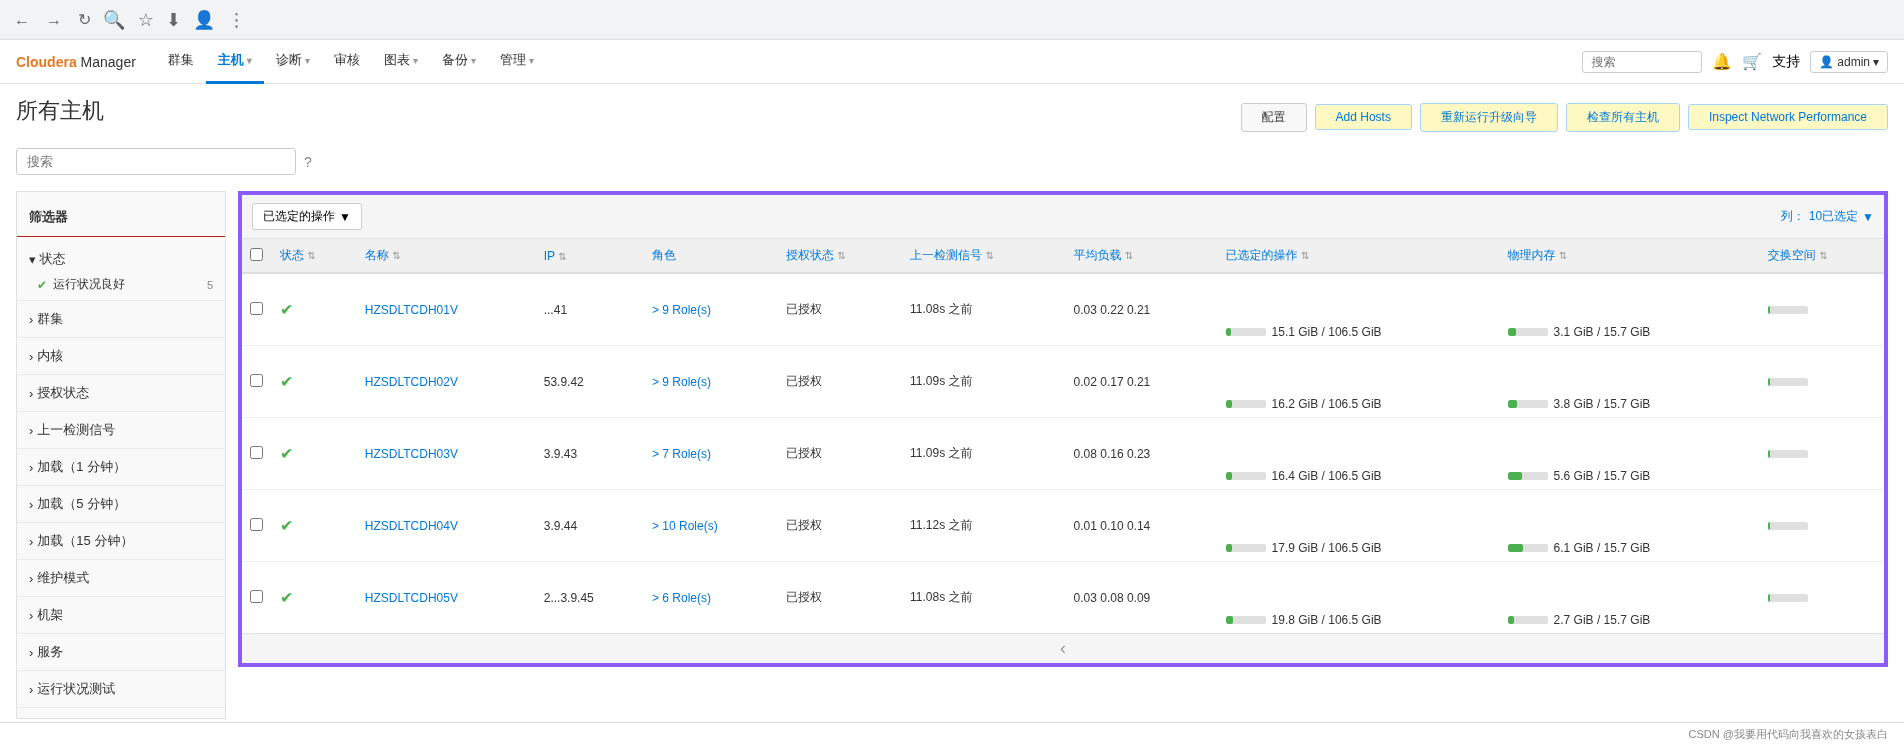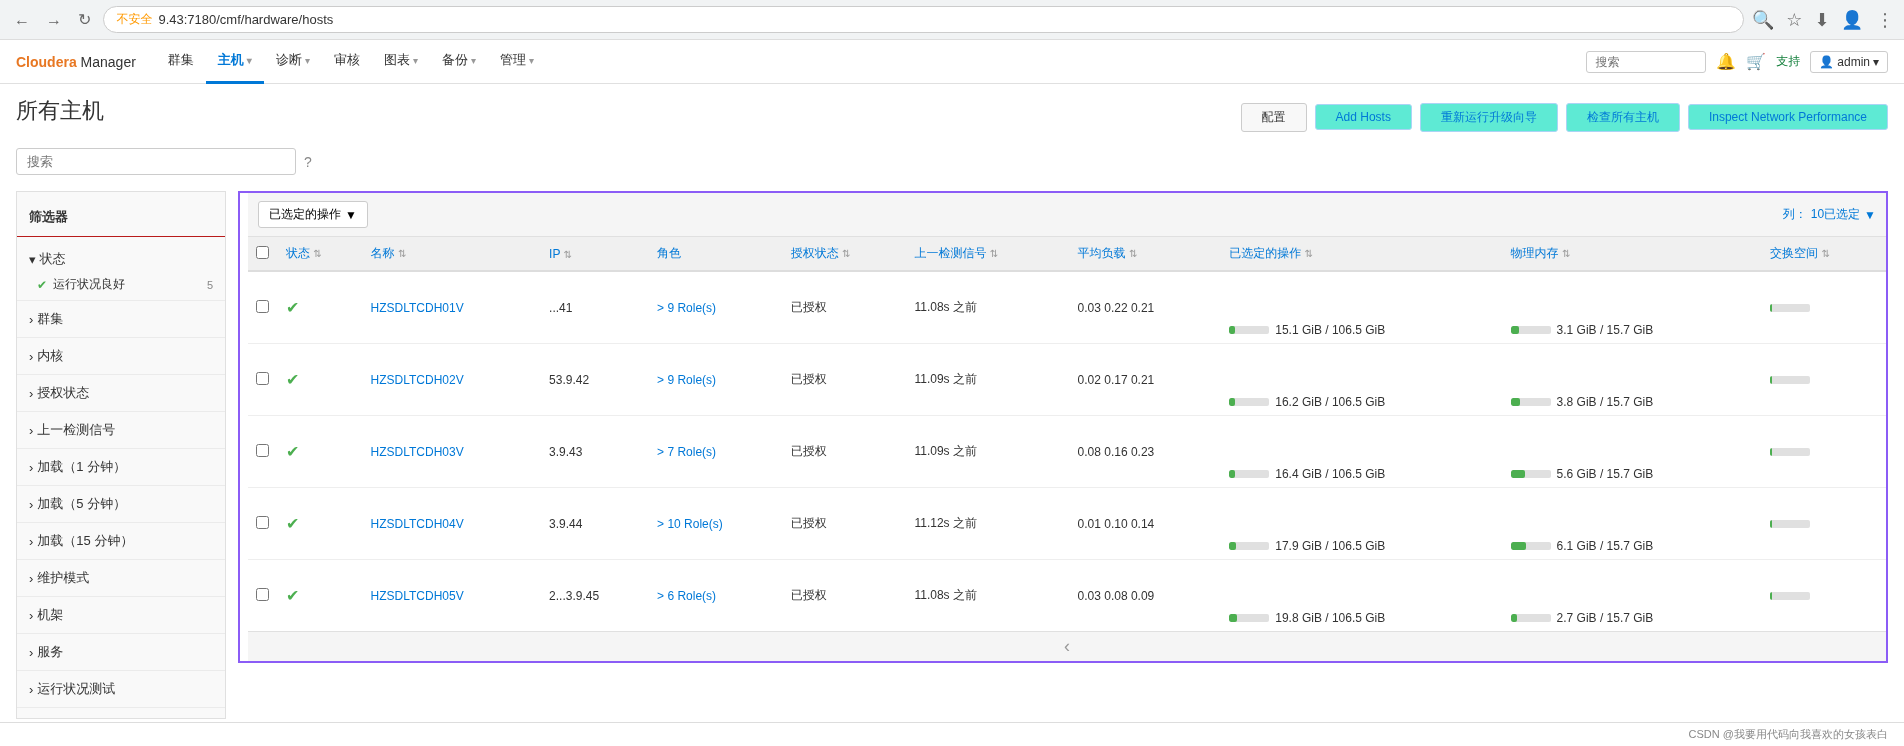--- a/index.html
+++ b/index.html
@@ -75,21 +75,21 @@
     }
     .search-box-header {
       border: 1px solid #ccc;
       border-radius: 3px;
       padding: 3px 8px;
       font-size: 12px;
       width: 120px;
       color: #999;
     }
     .header-icon { font-size: 16px; color: #666; cursor: pointer; }
-    .header-link { color: #15803d; font-size: 12px; cursor: pointer; }
+    .header-link { color: #000000; font-size: 14px; cursor: pointer; }
     .admin-btn {
       background: none;
       border: 1px solid #ccc;
       border-radius: 3px;
       padding: 3px 8px;
       cursor: pointer;
       font-size: 12px;
       color: #333;
       display: flex;
       align-items: center;
@@ -119,21 +119,21 @@
       background: #f8f8f8;
       border-radius: 3px;
       padding: 5px 20px;
       cursor: pointer;
       font-size: 12px;
       color: #333;
       display: flex;
       align-items: center;
       gap: 4px;
     }
-    .btn-primary { background: #5eead4; border-color: #aad4f5; color: #0078d7; }
+    .btn-primary { background: #fef9c3; border-color: #aad4f5; color: #0078d7; }
 
     
     .search-row {
       display: flex;
       align-items: center;
       gap: 8px;
       margin-bottom: 16px;
     }
     .search-input {
       border: 1px solid #ccc;
@@ -192,23 +192,22 @@
     }
     .sidebar-item .item-left { display: flex; align-items: center; gap: 6px; }
     .sidebar-item .count { color: #888; font-size: 11px; }
     .green-dot { color: #4caf50; font-size: 12px; }
 
     
     .content-area { flex: 1; padding-left: 12px; }
 
     
     .table-container {
-      border: 2px solid #8b5cf6;
+      border: 4px solid #8b5cf6;
       overflow-x: auto;
-      padding-left: 8px;
     }
     .selected-actions-btn {
       border: 1px solid #ccc;
       background: #fff;
       border-radius: 3px;
       padding: 4px 10px;
       cursor: pointer;
       font-size: 12px;
       display: flex;
       align-items: center;
@@ -271,24 +270,20 @@
       text-align: right;
     }
   </style>
 </head>
 <body>
 
 <div class="browser-chrome">
   <button class="browser-nav-btn">←</button>
   <button class="browser-nav-btn">→</button>
   <button class="browser-nav-btn">↻</button>
-  <div class="address-bar">
-    <span class="warning">不安全</span>
-    <span>9.43:7180/cmf/hardware/hosts</span>
-  </div>
   <div class="browser-actions">
     <span>🔍</span>
     <span>☆</span>
     <span>⬇</span>
     <span>👤</span>
     <span>⋮</span>
   </div>
 </div>
 
 <div class="app-header">

